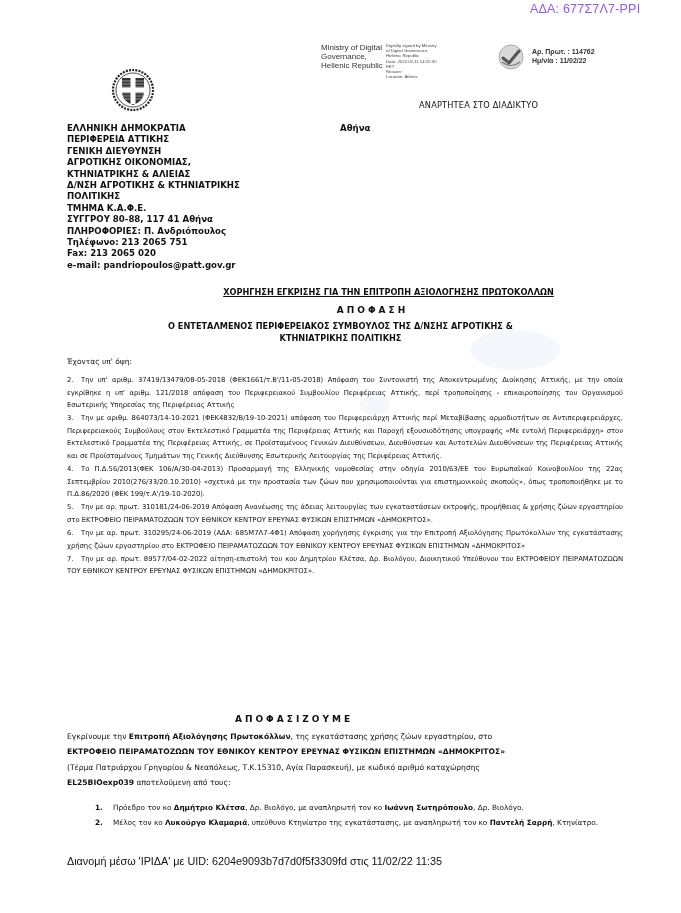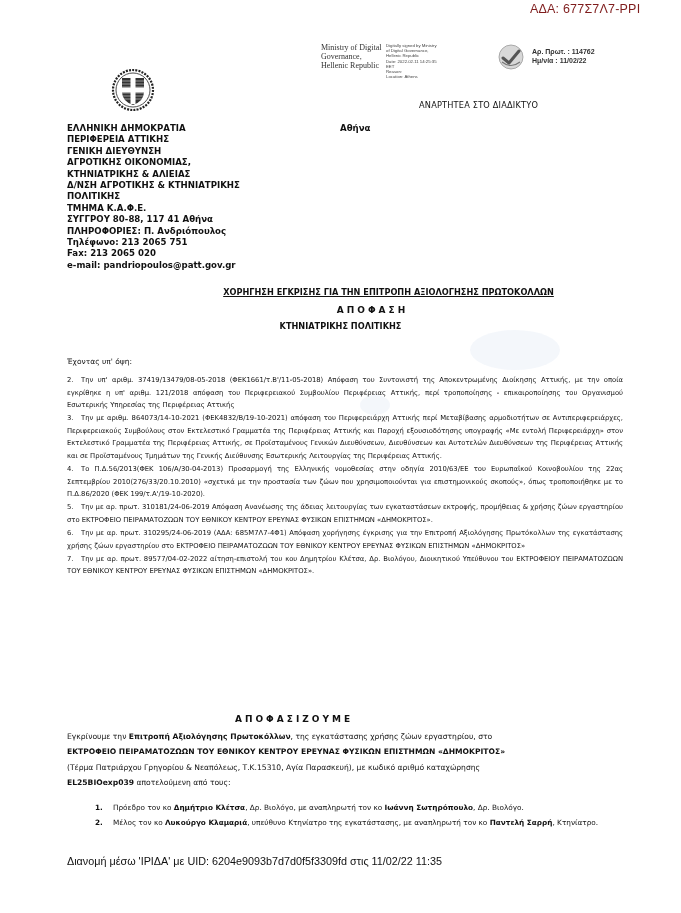--- a/index.html
+++ b/index.html
@@ -1,19 +1,19 @@
 <!DOCTYPE html>
 <html><head>
 <meta charset="utf-8">
 <style>
   html, body { margin: 0; padding: 0; background: #ffffff; }
   body { width: 681px; height: 913px; position: relative; overflow: hidden; color: #111; font-family: "DejaVu Sans", sans-serif; }
   .abs { position: absolute; }
-  .ada { left: 530px; top: 2px; font-family: "Liberation Sans", sans-serif; font-size: 12.5px; color: #7f1d1d; letter-spacing: 0.2px; }
-  .sig-org { left: 321px; top: 43px; font-family: Liberation Serif, serif; font-size: 8px; line-height: 9px; color: #333; }
+  .ada { left: 530px; top: 2px; font-family: "Liberation Sans", sans-serif; font-size: 12.5px; color: #8b5cf6; letter-spacing: 0.2px; }
+  .sig-org { left: 321px; top: 43px; font-family: Liberation Sans, sans-serif; font-size: 8px; line-height: 9px; color: #333; }
   .sig-detail { left: 386px; top: 43px; font-family: "Liberation Sans", sans-serif; font-size: 4.3px; line-height: 5.2px; color: #444; }
   .seal { left: 498px; top: 44px; width: 26px; height: 26px; }
   .prot { left: 532px; top: 47px; font-family: "Liberation Sans", sans-serif; font-weight: bold; font-size: 7px; line-height: 9px; color: #333; }
   .anarthtea { left: 419px; top: 100px; font-size: 8.2px; font-weight: normal; letter-spacing: 0.2px; }
   .emblem { left: 111px; top: 68px; width: 44px; height: 44px; }
   .sender { left: 67px; top: 123px; font-size: 8.6px; line-height: 11.4px; font-weight: bold; }
   .sender div { white-space: nowrap; }
   .athina { left: 340px; top: 123px; font-size: 8.6px; font-weight: bold; }
   .subject { left: 0; width: 681px; top: 287px; text-align: center; font-size: 8.2px; font-weight: bold; text-decoration: underline; padding-left: 48px; }
   .apofasi { left: 0; width: 681px; top: 305px; text-align: center; font-size: 9px; font-weight: bold; letter-spacing: 3px; padding-left: 32px; }
@@ -98,20 +98,21 @@
   <div>ΠΛΗΡΟΦΟΡΙΕΣ: Π. Ανδριόπουλος</div>
   <div>Τηλέφωνο:  213 2065 751</div>
   <div>Fax: 213 2065 020</div>
   <div>e-mail: pandriopoulos@patt.gov.gr</div>
 </div>
 <div class="abs athina">Αθήνα</div>
 
 <div class="abs subject">ΧΟΡΗΓΗΣΗ ΕΓΚΡΙΣΗΣ ΓΙΑ ΤΗΝ ΕΠΙΤΡΟΠΗ  ΑΞΙΟΛΟΓΗΣΗΣ ΠΡΩΤΟΚΟΛΛΩΝ</div>
 <div class="abs apofasi">ΑΠΟΦΑΣΗ</div>
 <div class="abs official">
+  <div>Ο ΕΝΤΕΤΑΛΜΕΝΟΣ ΠΕΡΙΦΕΡΕΙΑΚΟΣ ΣΥΜΒΟΥΛΟΣ ΤΗΣ Δ/ΝΣΗΣ ΑΓΡΟΤΙΚΗΣ &amp;</div>
   <div>ΚΤΗΝΙΑΤΡΙΚΗΣ ΠΟΛΙΤΙΚΗΣ</div>
 </div>
 
 <div class="abs considering">Έχοντας υπ' όψη:</div>
 
 <div class="abs body-text items">
   <p><span class="num">2.</span><span>Την υπ' αριθμ. 37419/13479/08-05-2018 (ΦΕΚ1661/τ.Β'/11-05-2018) Απόφαση του Συντονιστή της Αποκεντρωμένης Διοίκησης Αττικής, με την οποία εγκρίθηκε η υπ' αριθμ. 121/2018 απόφαση του Περιφερειακού Συμβουλίου Περιφέρειας Αττικής, περί τροποποίησης - επικαιροποίησης του Οργανισμού Εσωτερικής Υπηρεσίας της Περιφέρειας Αττικής</span></p>
   <p><span class="num">3.</span><span>Την με αριθμ. 864073/14-10-2021 (ΦΕΚ4832/Β/19-10-2021) απόφαση του Περιφερειάρχη Αττικής περί Μεταβίβασης αρμοδιοτήτων σε Αντιπεριφερειάρχες, Περιφερειακούς Συμβούλους στον Εκτελεστικό Γραμματέα της Περιφέρειας Αττικής και Παροχή εξουσιοδότησης υπογραφής «Με εντολή Περιφερειάρχη» στον Εκτελεστικό Γραμματέα της Περιφέρειας Αττικής, σε Προϊσταμένους Γενικών Διευθύνσεων, Διευθύνσεων και Αυτοτελών Διευθύνσεων της Περιφέρειας Αττικής και σε Προϊσταμένους Τμημάτων της Γενικής Διεύθυνσης Εσωτερικής Λειτουργίας της Περιφέρειας Αττικής.</span></p>
   <p><span class="num">4.</span><span>Το Π.Δ.56/2013(ΦΕΚ 106/Α/30-04-2013) Προσαρμογή της Ελληνικής νομοθεσίας στην οδηγία 2010/63/ΕΕ του Ευρωπαϊκού Κοινοβουλίου της 22ας Σεπτεμβρίου 2010(276/33/20.10.2010) «σχετικά με την προστασία των ζώων που χρησιμοποιούνται για επιστημονικούς σκοπούς», όπως τροποποιήθηκε με το Π.Δ.86/2020 (ΦΕΚ 199/τ.Α'/19-10-2020).</span></p>
   <p><span class="num">5.</span><span>Την με αρ. πρωτ. 310181/24-06-2019 Απόφαση Ανανέωσης της άδειας λειτουργίας των εγκαταστάσεων εκτροφής, προμήθειας &amp; χρήσης ζώων εργαστηρίου στο ΕΚΤΡΟΦΕΙΟ ΠΕΙΡΑΜΑΤΟΖΩΩΝ ΤΟΥ ΕΘΝΙΚΟΥ ΚΕΝΤΡΟΥ ΕΡΕΥΝΑΣ ΦΥΣΙΚΩΝ ΕΠΙΣΤΗΜΩΝ «ΔΗΜΟΚΡΙΤΟΣ».</span></p>

